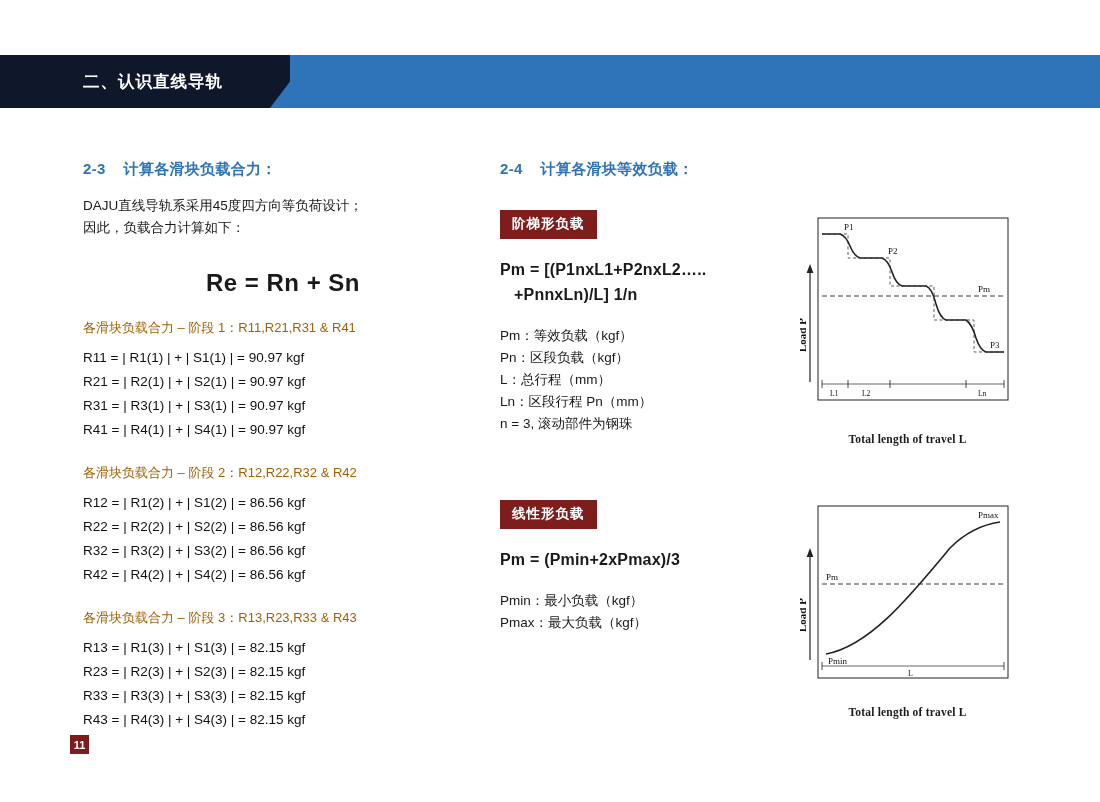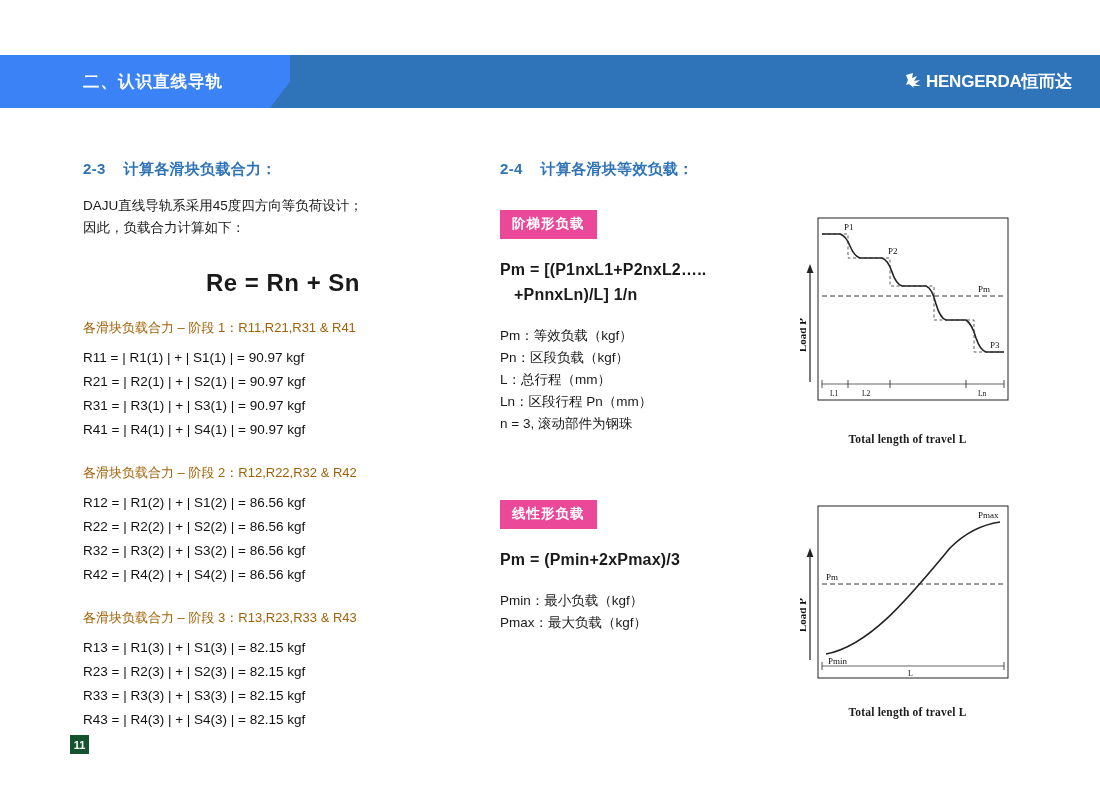--- a/index.html
+++ b/index.html
@@ -16,21 +16,21 @@
     overflow: hidden;
   }
 
   
   .header {
     position: absolute;
     left: 0;
     top: 55px;
     width: 1100px;
     height: 53px;
-    background: #3b82f6;
+    background: #0f172a;
   }
   .header-band {
     position: absolute;
     left: 290px;
     top: 0;
     width: 810px;
     height: 53px;
     background: #2f73b8;
   }
   .header-wedge {
@@ -132,21 +132,21 @@
   .eq {
     font-size: 13.5px;
     line-height: 24px;
     margin: 0;
     color: #111;
   }
 
   
   .tag {
     display: inline-block;
-    background: #ec4899;
+    background: #7f1d1d;
     color: #ffffff;
     font-size: 13.5px;
     font-weight: bold;
     padding: 5px 12px 6px 12px;
     letter-spacing: 1px;
   }
   .formula-mid {
     font-size: 16px;
     font-weight: bold;
     line-height: 25px;
@@ -198,44 +198,36 @@
     letter-spacing: 0.2px;
   }
 
   
   .page-num {
     position: absolute;
     left: 70px;
     top: 735px;
     width: 19px;
     height: 19px;
-    background: #14532d;
+    background: #7f1d1d;
     color: #ffffff;
     font-size: 11px;
     font-weight: bold;
     display: flex;
     align-items: center;
     justify-content: center;
   }
 </style>
 </head>
 <body>
 
 <div class="header">
   <div class="header-band"></div>
   <div class="header-wedge"></div>
   <div class="header-title">二、认识直线导轨</div>
-  <div class="logo">
-    <span class="logo-mark">
-      <svg width="17" height="17" viewBox="0 0 17 17">
-        <path d="M1 3 L8 1 L7 6 L12 4 L9 9 L15 8 L10 12 L16 14 L8 14 L9 16 L4 12 L1 13 L3 8 Z" fill="#ffffff"></path>
-      </svg>
-    </span>
-    <span class="logo-text">HENGERDA恒而达</span>
-  </div>
 </div>
 
 <div class="col-left">
 
   <div class="sec-title">
     <span class="num">2-3</span><span>计算各滑块负载合力：</span>
   </div>
 
   <p class="body-line">DAJU直线导轨系采用45度四方向等负荷设计；</p>
   <p class="body-line">因此，负载合力计算如下：</p>

